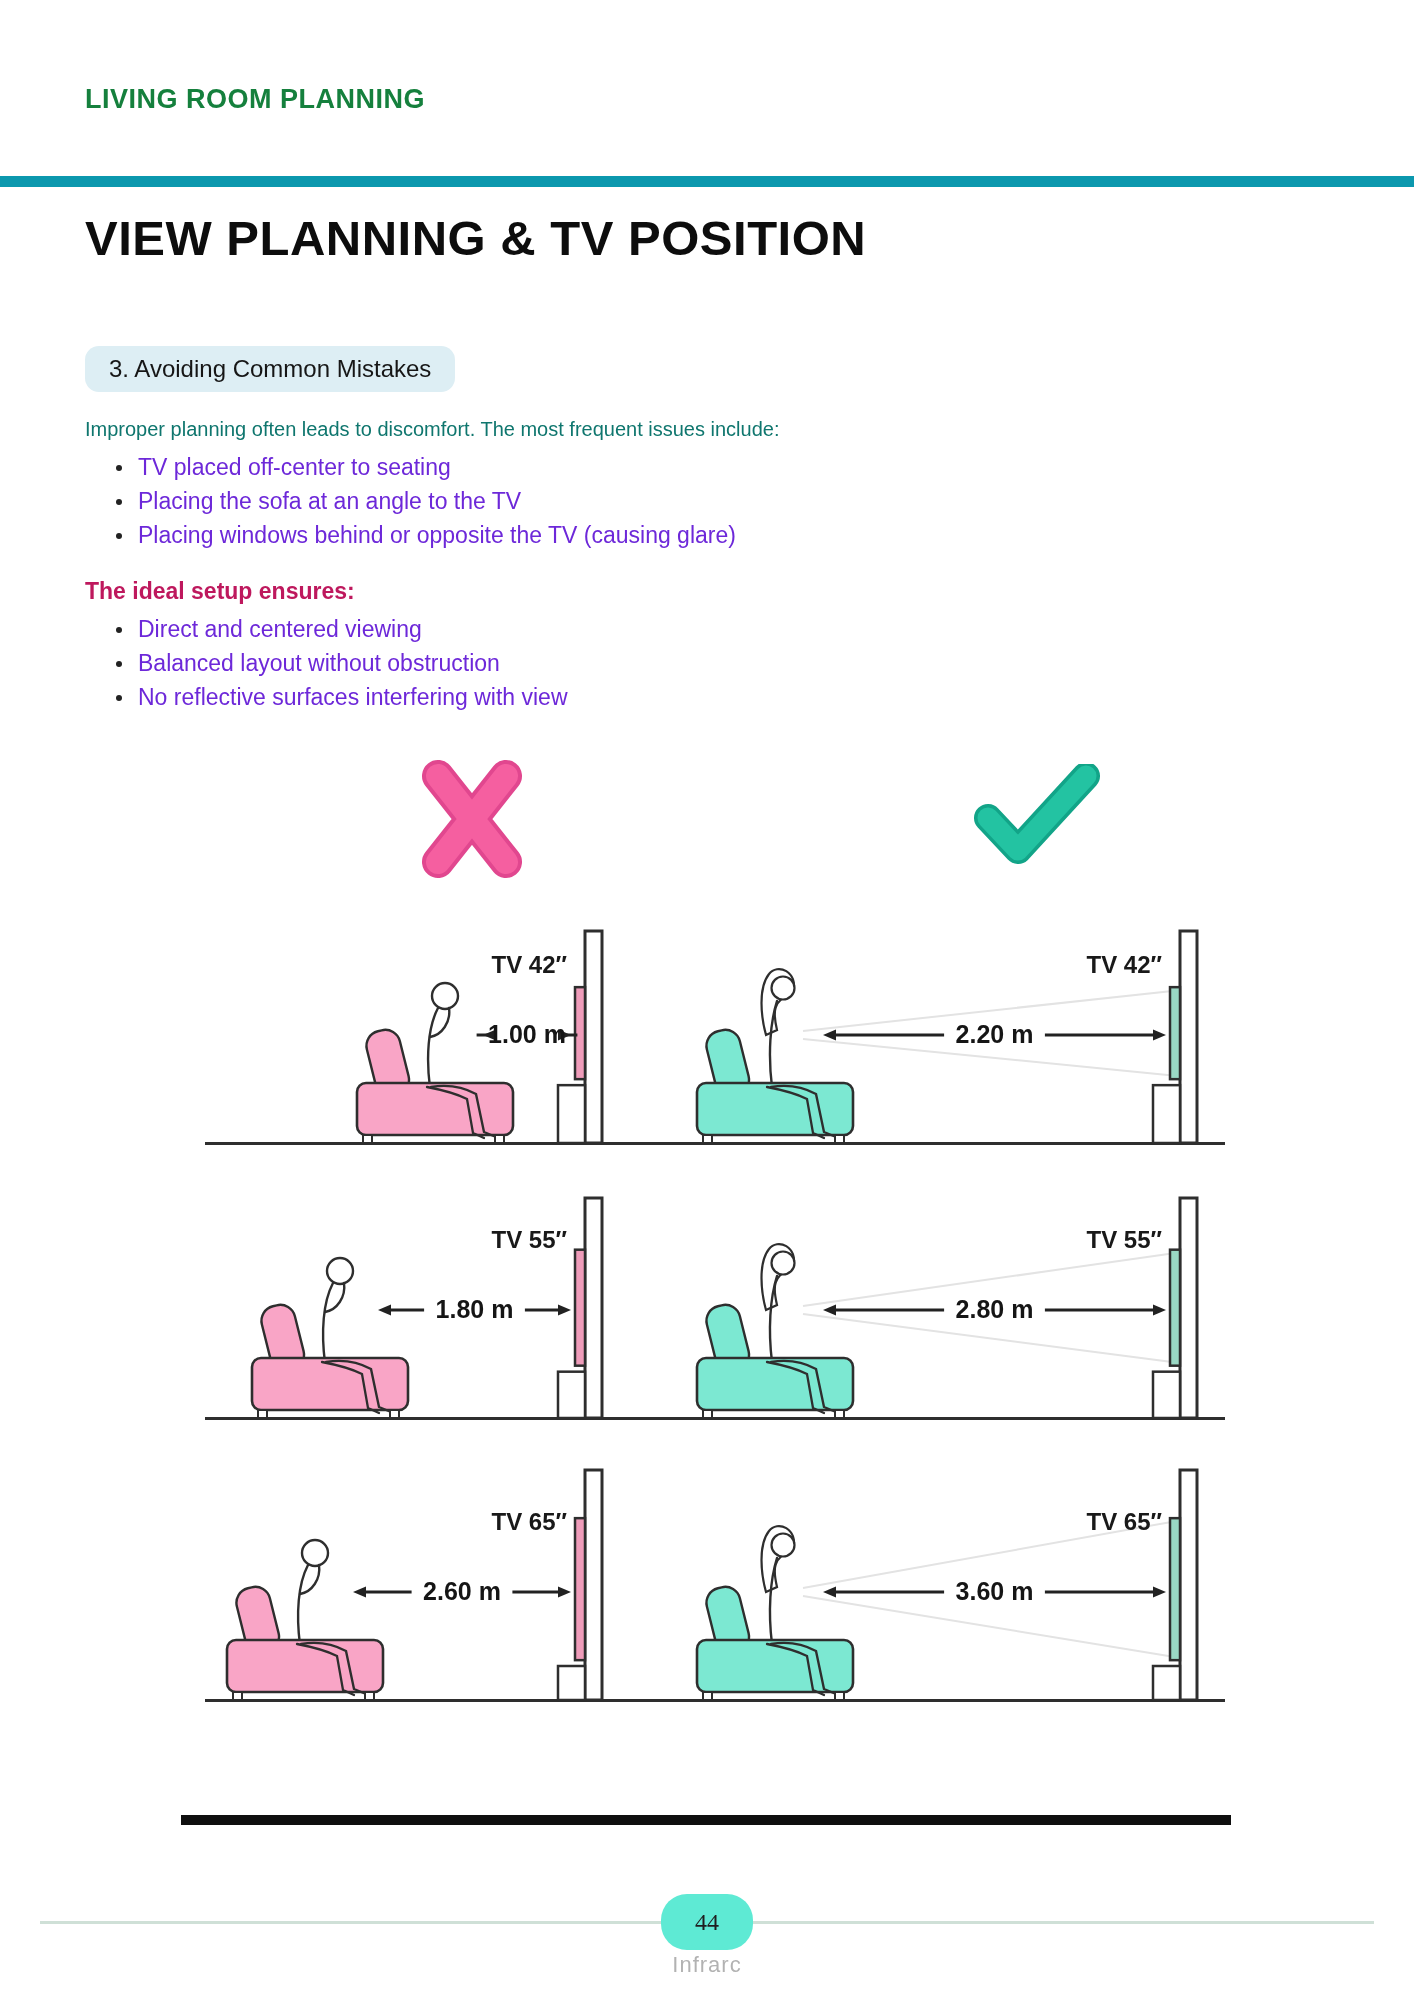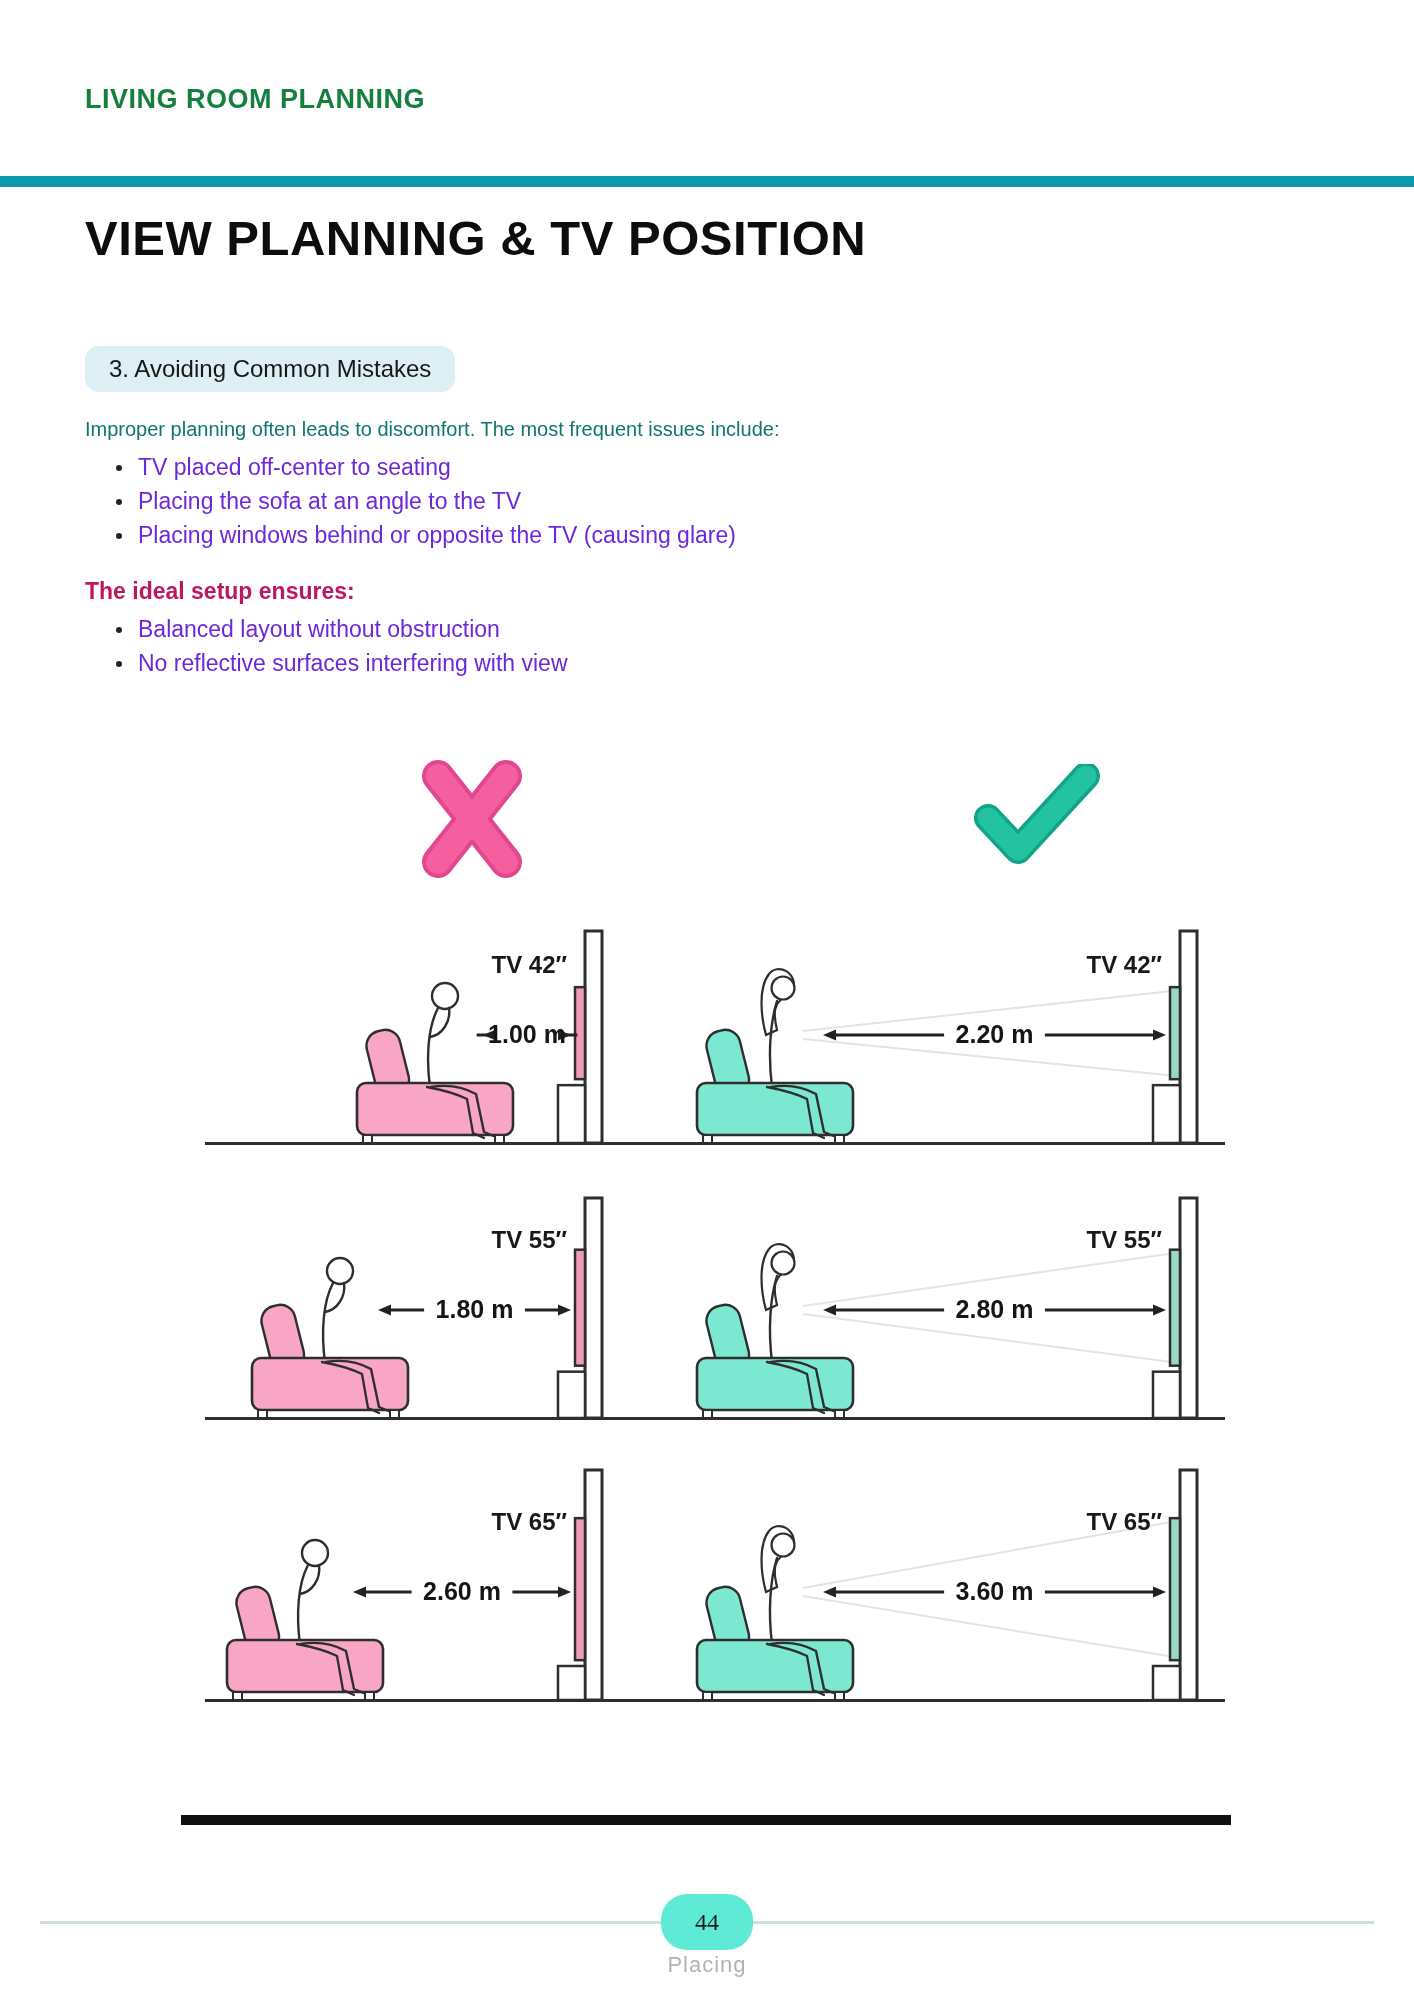--- a/index.html
+++ b/index.html
@@ -55,20 +55,21 @@
 
 <div class="abs intro">Improper planning often leads to discomfort. The most frequent issues include:</div>
 <ul class="abs blist ul-mistakes">
     <li>TV placed off-center to seating</li>
     <li>Placing the sofa at an angle to the TV</li>
     <li>Placing windows behind or opposite the TV (causing glare)</li>
   </ul>
 
 <div class="abs ideal-heading">The ideal setup ensures:</div>
 <ul class="abs blist ul-ideal">
+    <li>Direct and centered viewing</li>
     <li>Balanced layout without obstruction</li>
     <li>No reflective surfaces interfering with view</li>
   </ul>
 
 <div class="abs icon-x">
   <svg width="112" height="122" viewBox="0 0 112 122">
     <path id="xOuter" d="M22 18 L90 104 M90 18 L22 104" fill="none" stroke-width="32" stroke-linecap="round" stroke="#e1478f"></path>
     <path id="xInner" d="M22 18 L90 104 M90 18 L22 104" fill="none" stroke-width="24" stroke-linecap="round" stroke="#f55fa0"></path>
   </svg>
 </div>
@@ -219,13 +220,13 @@
       <line x1="174" y1="130" x2="284.1" y2="130" stroke="#222" stroke-width="3"></line>
       <line x1="384.9" y1="130" x2="495" y2="130" stroke="#222" stroke-width="3"></line>
       <text x="334.5" y="138" text-anchor="middle" font-size="25" font-weight="bold" fill="#151515">3.60 m</text>
     </svg></div>
 
 <div class="abs black-bar"></div>
 <div class="abs footer-line"></div>
 <div class="abs page-badge">
   <span>44</span>
 </div>
-<div class="abs brand">Placing</div>
+<div class="abs brand">Infrarc</div>
 
 </body></html>

